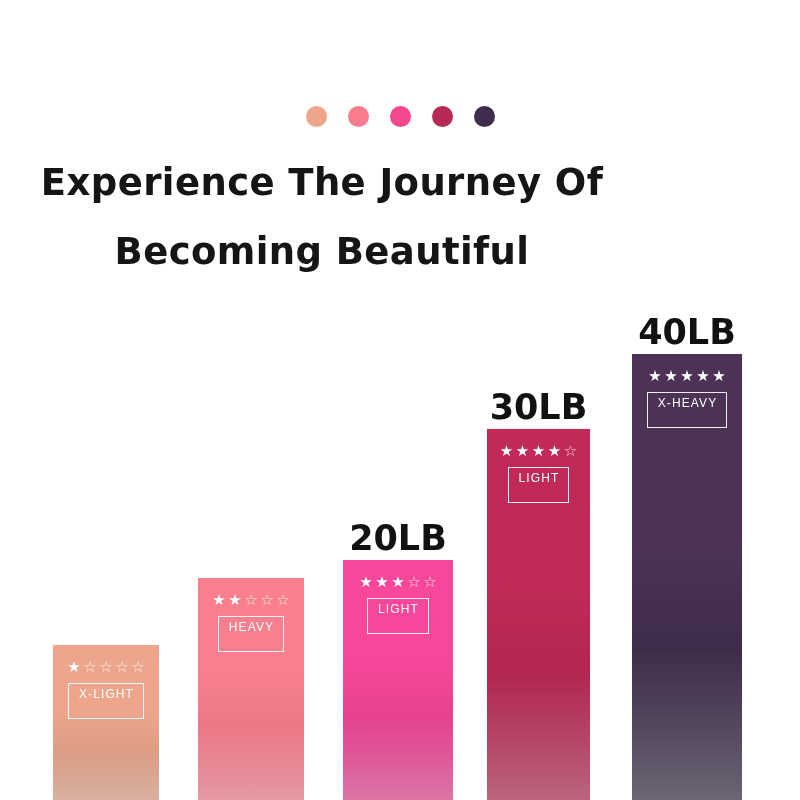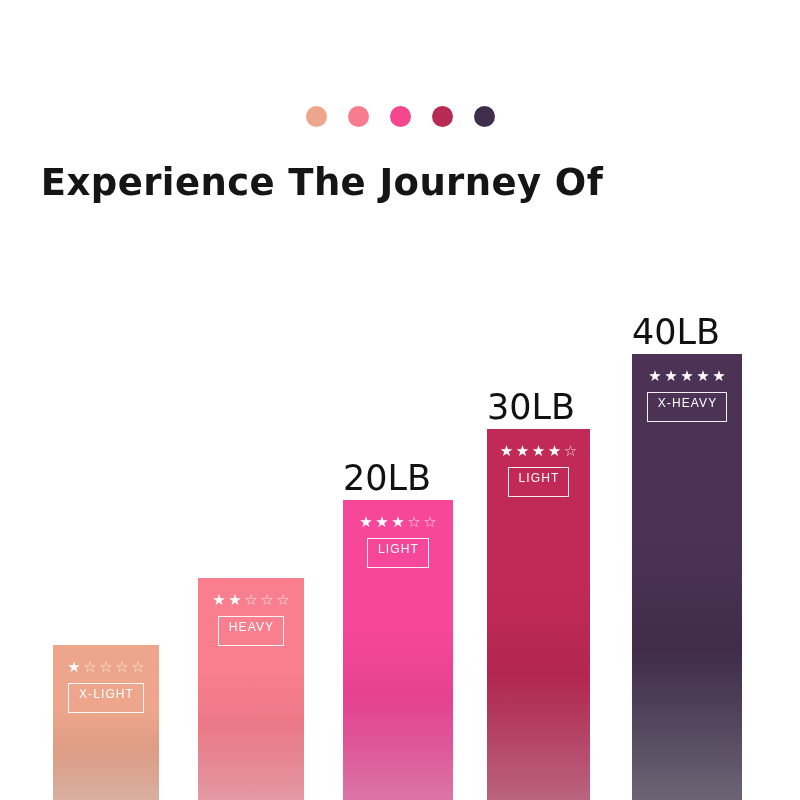--- a/index.html
+++ b/index.html
@@ -64,24 +64,24 @@
   }
   .bar-group {
     position: absolute;
     bottom: 0;
   }
   .bar-weight {
     position: absolute;
     bottom: 100%;
     left: 0;
     width: 100%;
-    text-align: left;
+    text-align: center;
     color: #111111;
     font-family: "DejaVu Sans", "Liberation Sans", sans-serif;
-    font-weight: normal;
+    font-weight: bold;
     font-size: 35px;
     line-height: 44px;
     white-space: nowrap;
   }
   .bar {
     position: relative;
     width: 100%;
     height: 100%;
     overflow: hidden;
   }
@@ -117,39 +117,40 @@
     display: inline-block;
     width: 15px;
     text-align: center;
   }
   .stars .star.empty { opacity: 0.78; }
   .level-box {
     border: 1.4px solid rgba(255,255,255,0.92);
     color: #ffffff;
     font-size: 12px;
     letter-spacing: 1.1px;
-    padding: 4px 9px 12px 10px;
+    padding: 4px 9px 18px 10px;
     line-height: 1;
     white-space: nowrap;
     font-family: "Liberation Sans", sans-serif;
   }
 </style>
 </head>
 <body>
 
 <div id="dot-row">
     <span class="dot" style="background: rgb(237, 166, 139);"></span>
     <span class="dot" style="background: rgb(248, 124, 141);"></span>
     <span class="dot" style="background: rgb(244, 71, 141);"></span>
     <span class="dot" style="background: rgb(183, 42, 84);"></span>
     <span class="dot" style="background: rgb(62, 46, 76);"></span>
   </div>
 
 <div id="headline">
   <span class="line">Experience The Journey Of</span>
+  <span class="line">Becoming Beautiful</span>
 </div>
 
 <div id="chart">
     <div class="bar-group" style="left: 53px; width: 106px; height: 155px;">
       <div class="bar" style="background: linear-gradient(rgb(237, 166, 139) 0%, rgb(237, 166, 139) 42%, rgb(201, 143, 121) 100%);">
         <div class="bar-badge">
           <div class="stars">
             <span class="star filled">★</span>
             <span class="star empty">☆</span>
             <span class="star empty">☆</span>
@@ -169,21 +170,21 @@
             <span class="star filled">★</span>
             <span class="star empty">☆</span>
             <span class="star empty">☆</span>
             <span class="star empty">☆</span>
           </div>
           <div class="level-box">HEAVY</div>
         </div>
         <div class="bar-fade"></div>
       </div>
     </div>
-    <div class="bar-group" style="left: 343px; width: 110px; height: 300px;">
+    <div class="bar-group" style="left: 343px; width: 110px; height: 240px;">
       <div class="bar-weight">20LB</div>
       <div class="bar" style="background: linear-gradient(rgb(247, 71, 154) 0%, rgb(247, 71, 154) 42%, rgb(204, 58, 128) 100%);">
         <div class="bar-badge">
           <div class="stars">
             <span class="star filled">★</span>
             <span class="star filled">★</span>
             <span class="star filled">★</span>
             <span class="star empty">☆</span>
             <span class="star empty">☆</span>
           </div>

